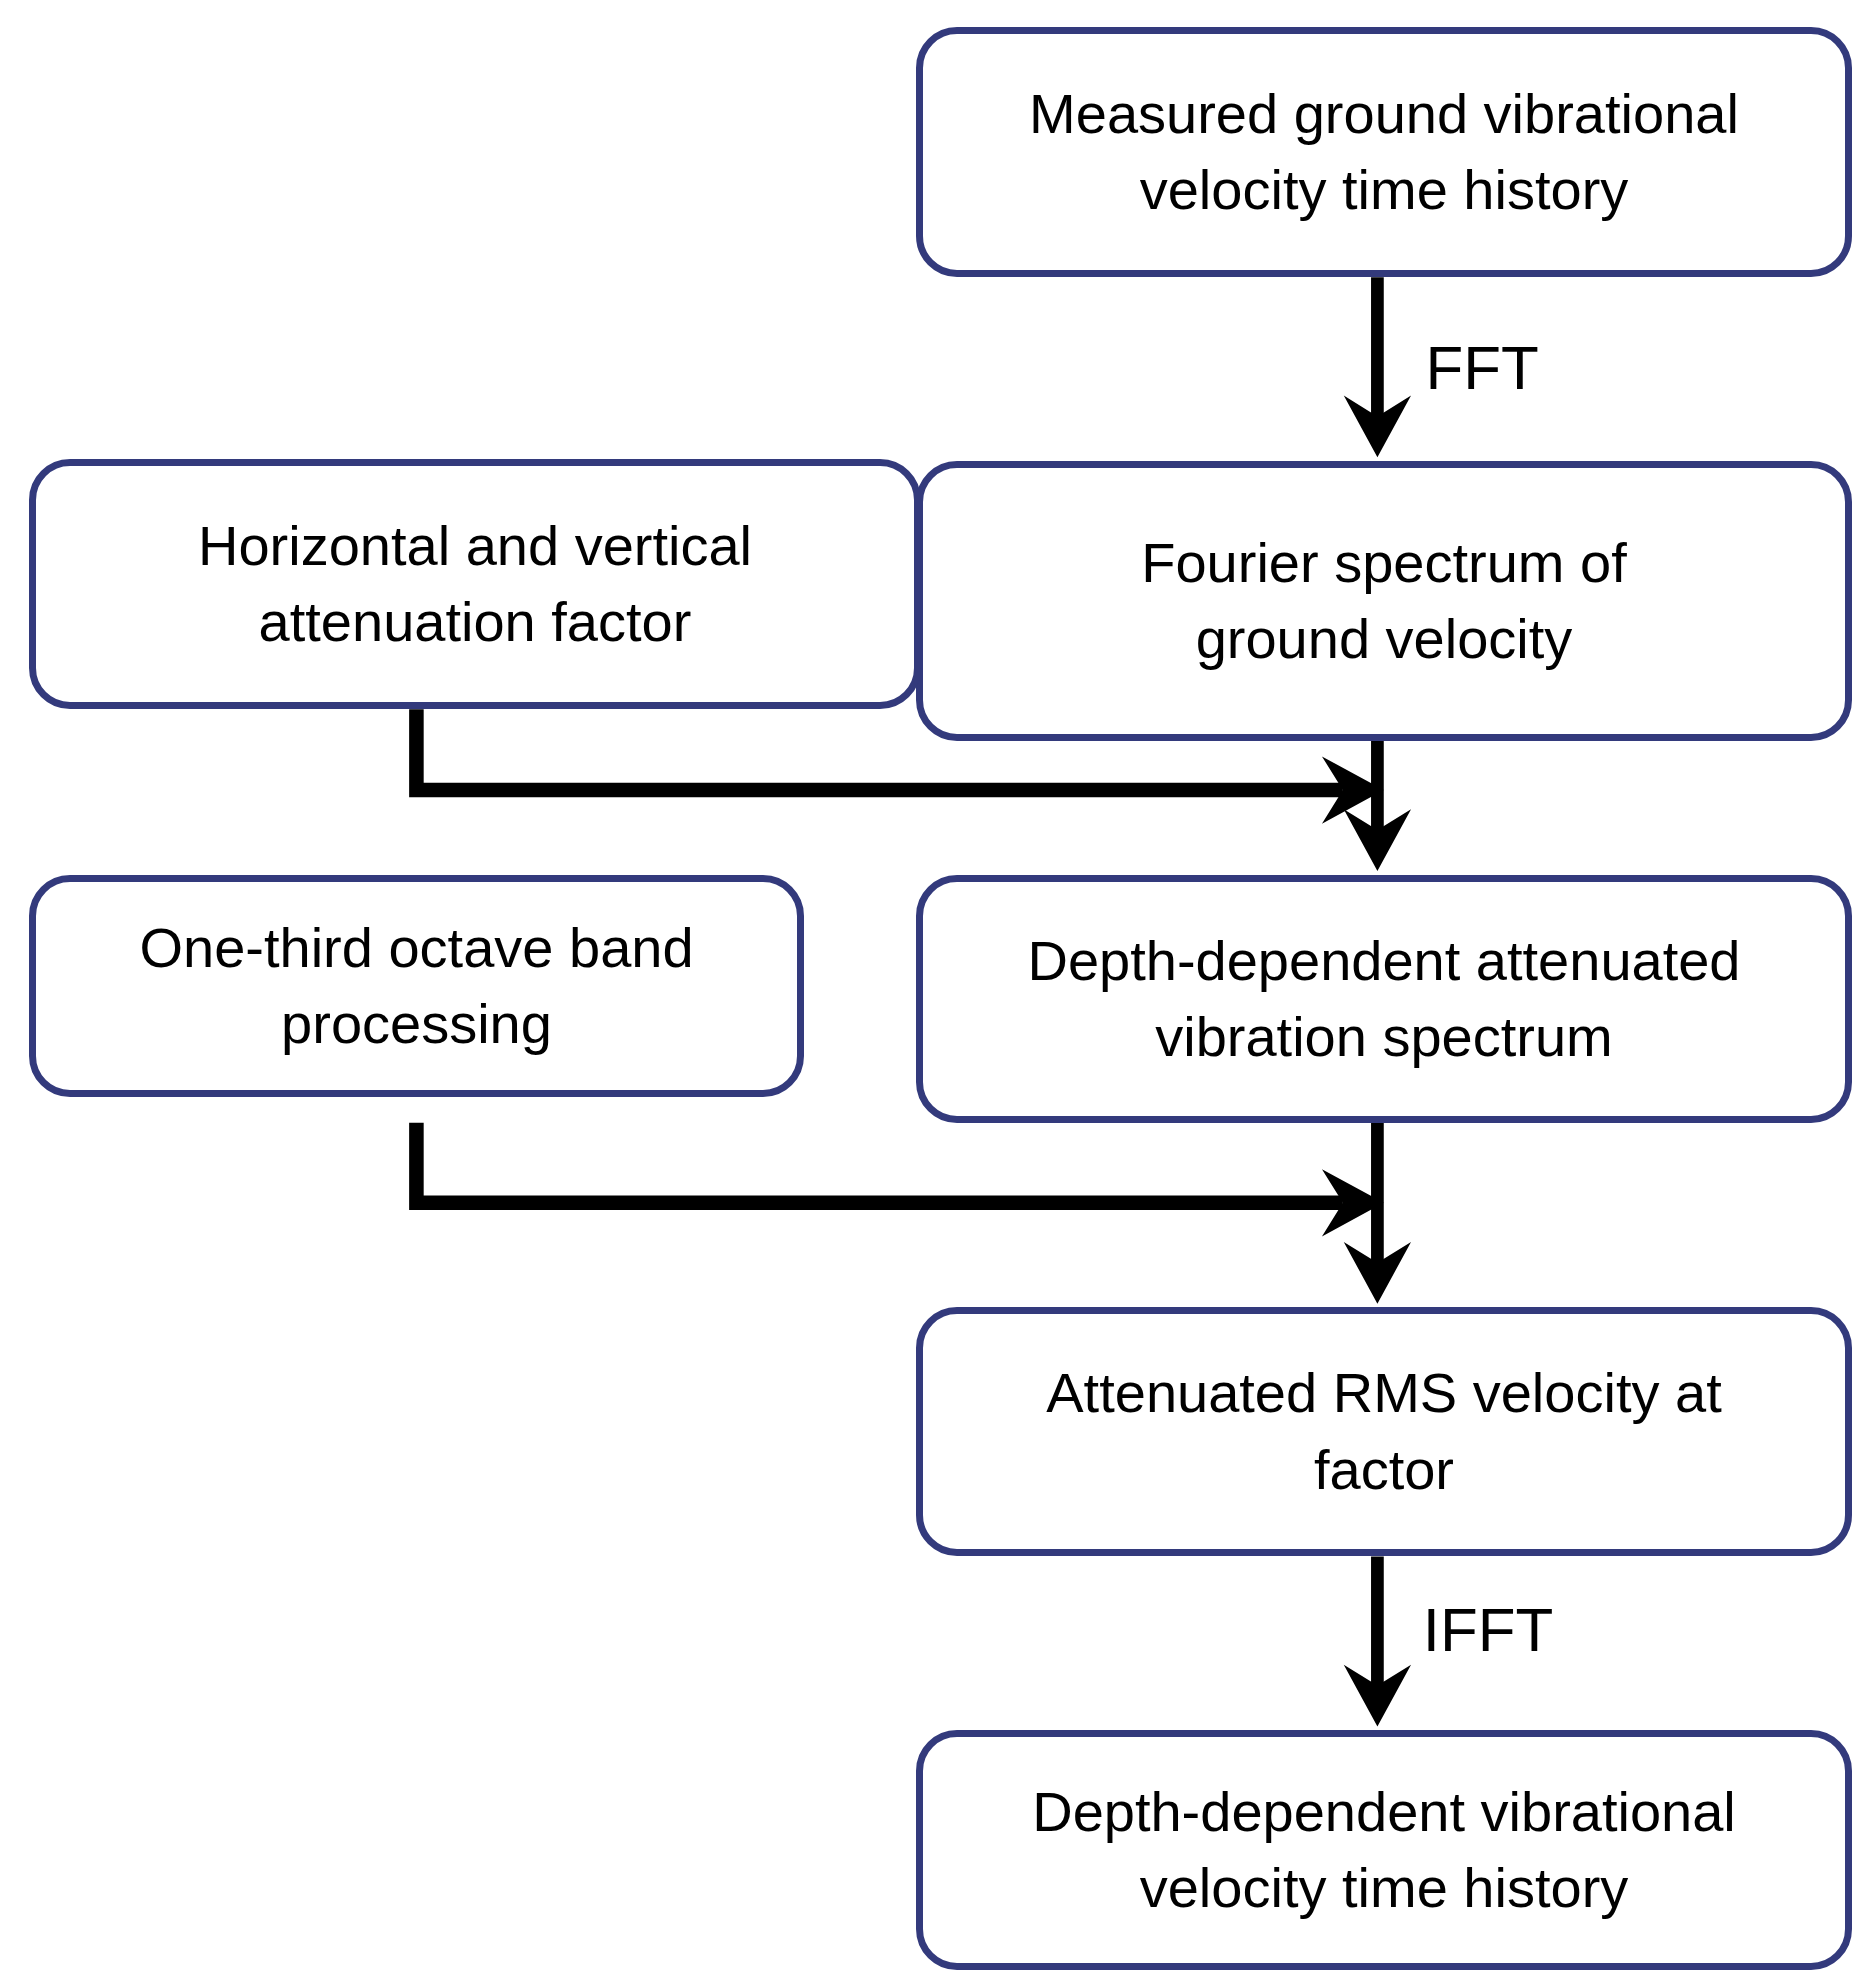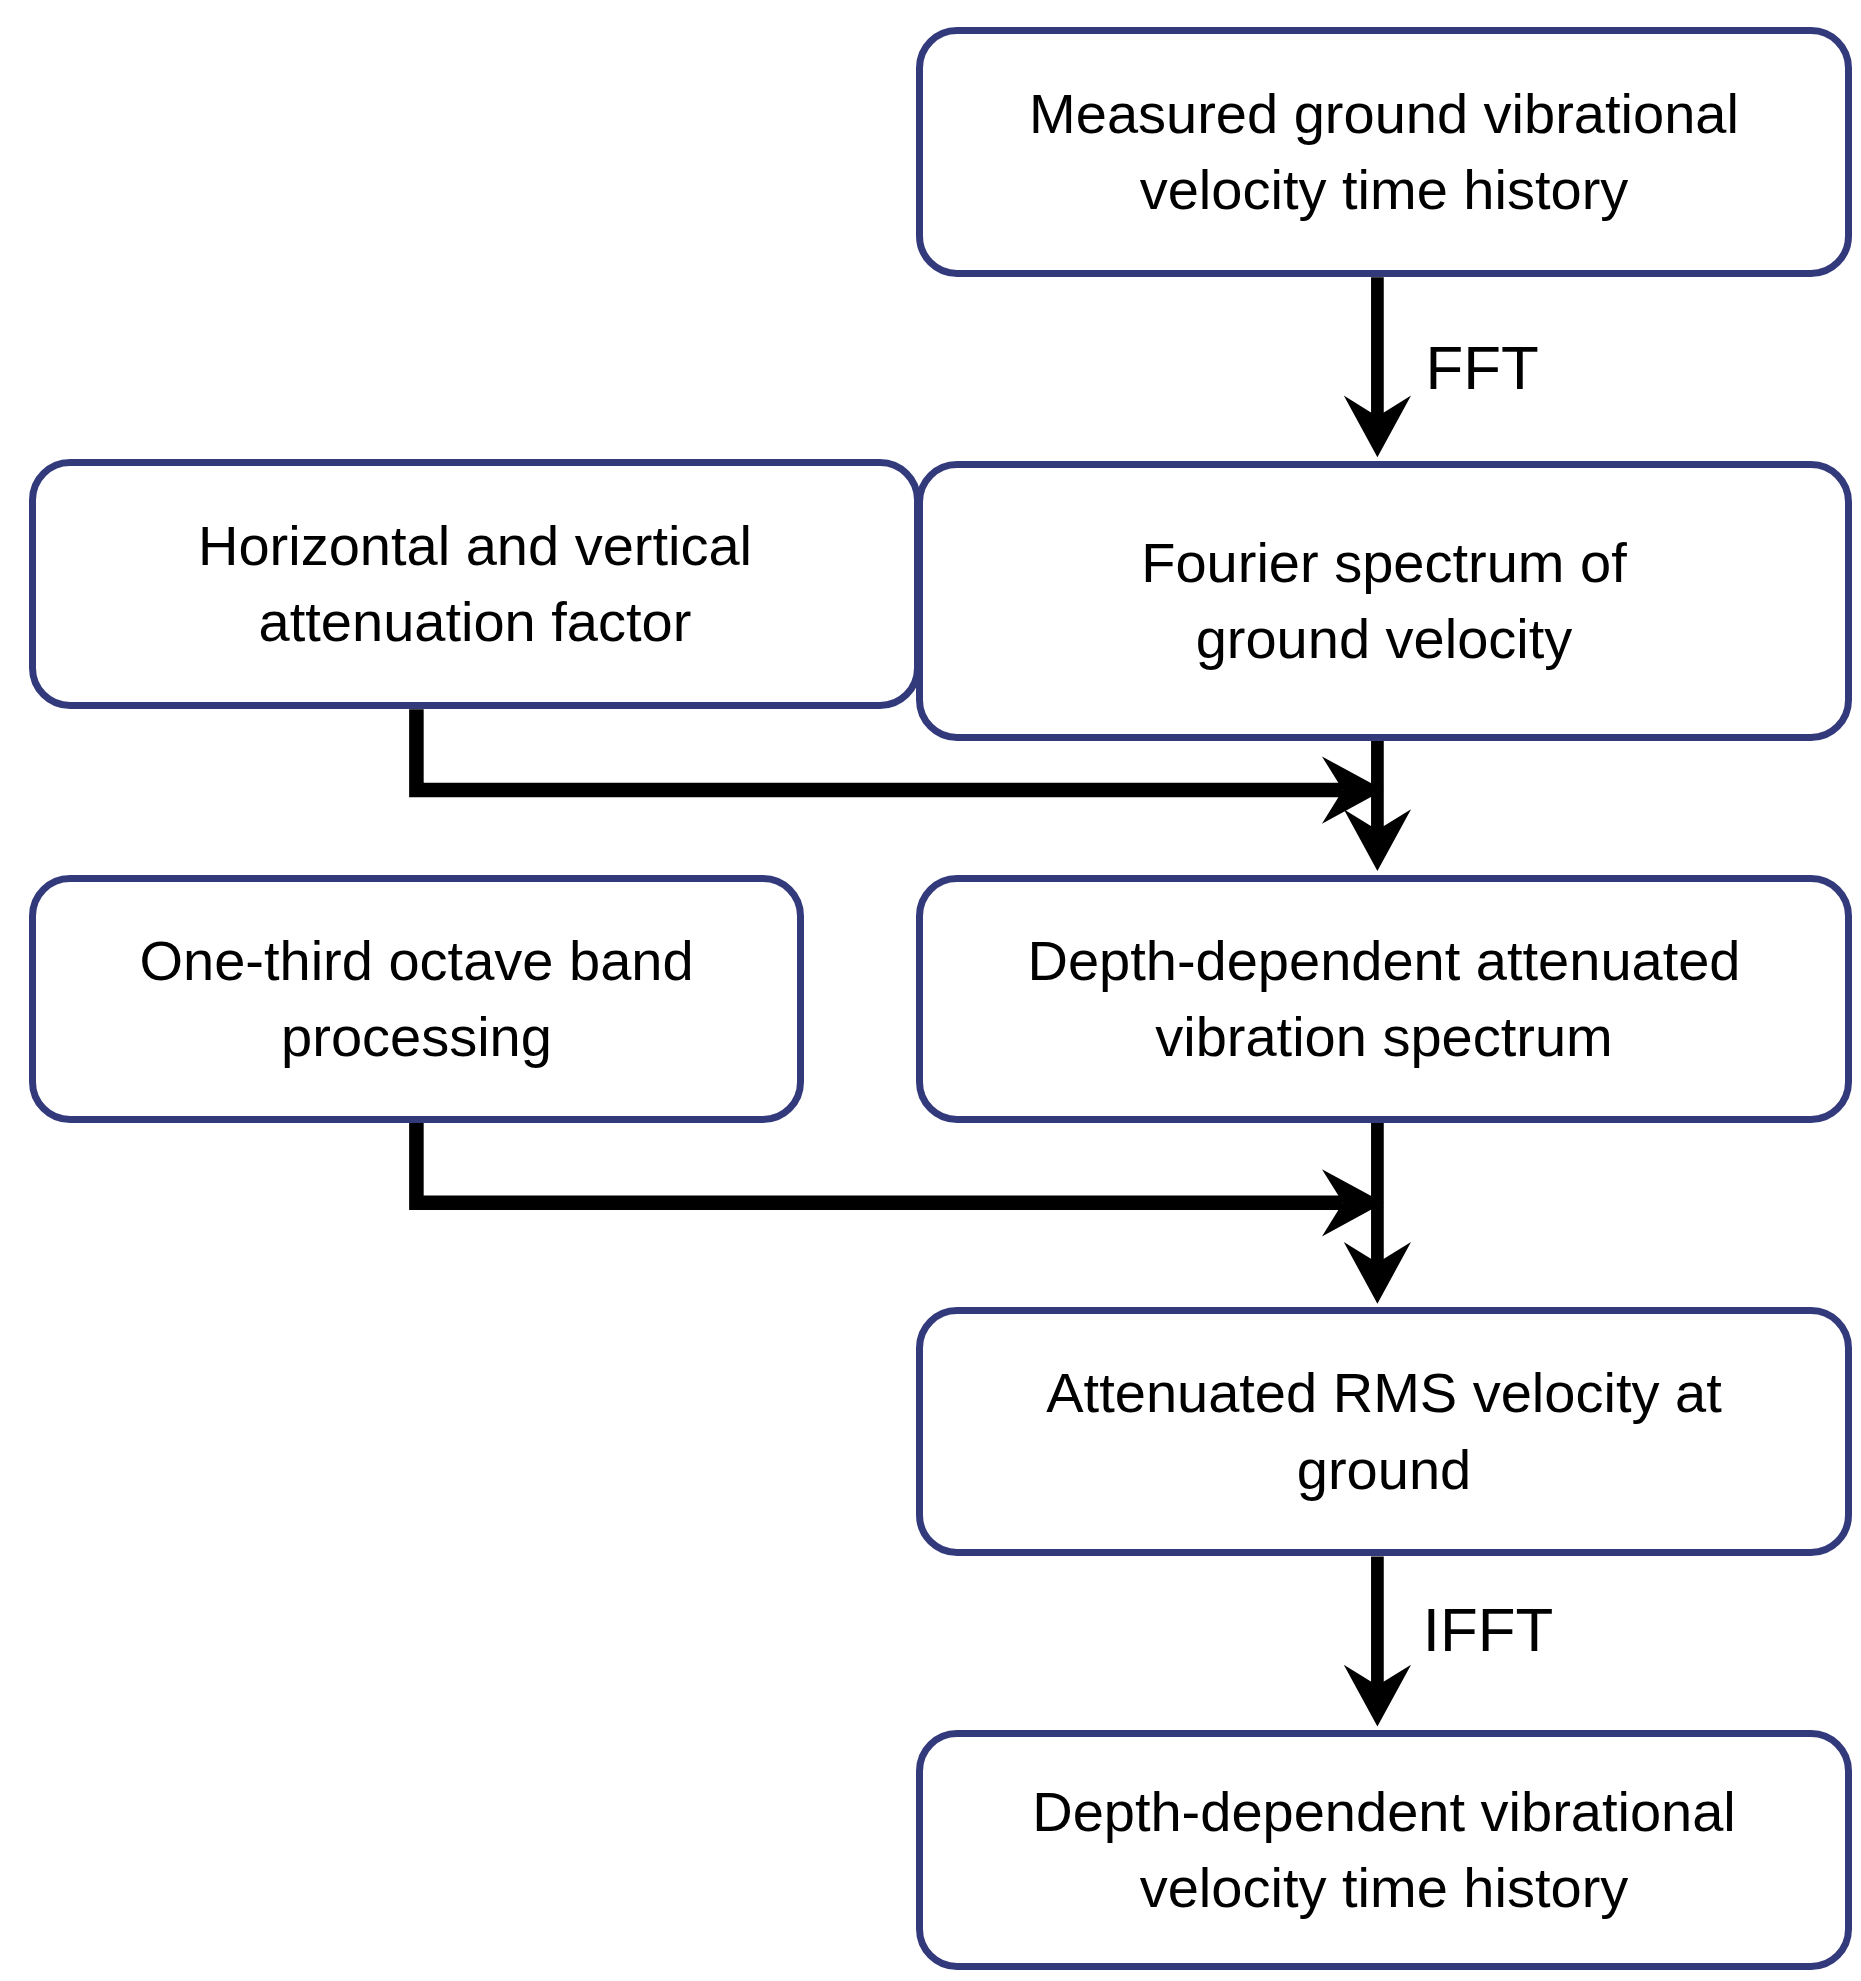--- a/index.html
+++ b/index.html
@@ -112,32 +112,32 @@
 ground velocity</span>
   </div>
 
   <div class="box" style="left:916px; top:875px; width:936px; height:248px;justify-content:center;">
     <span class="box-label">Depth-dependent attenuated
 vibration spectrum</span>
   </div>
 
   <div class="box" style="left:916px; top:1307px; width:936px; height:249px;">
     <span class="box-label">Attenuated RMS velocity at
-ground</span>
+factor</span>
   </div>
 
   <div class="box" style="left:916px; top:1730px; width:936px; height:240px;">
     <span class="box-label">Depth-dependent vibrational
 velocity time history</span>
   </div>
 
   <div class="box" style="left:29px; top:459px; width:892px; height:250px;">
     <span class="box-label">Horizontal and vertical
 attenuation factor</span>
   </div>
 
-  <div class="box" style="left:29px; top:875px; width:775px; height:248px;">
+  <div class="box" style="left:29px; top:875px; width:775px; height:222px;">
     <span class="box-label">One-third octave band
 processing</span>
   </div>
 
 </div>
 
 
 </body></html>

